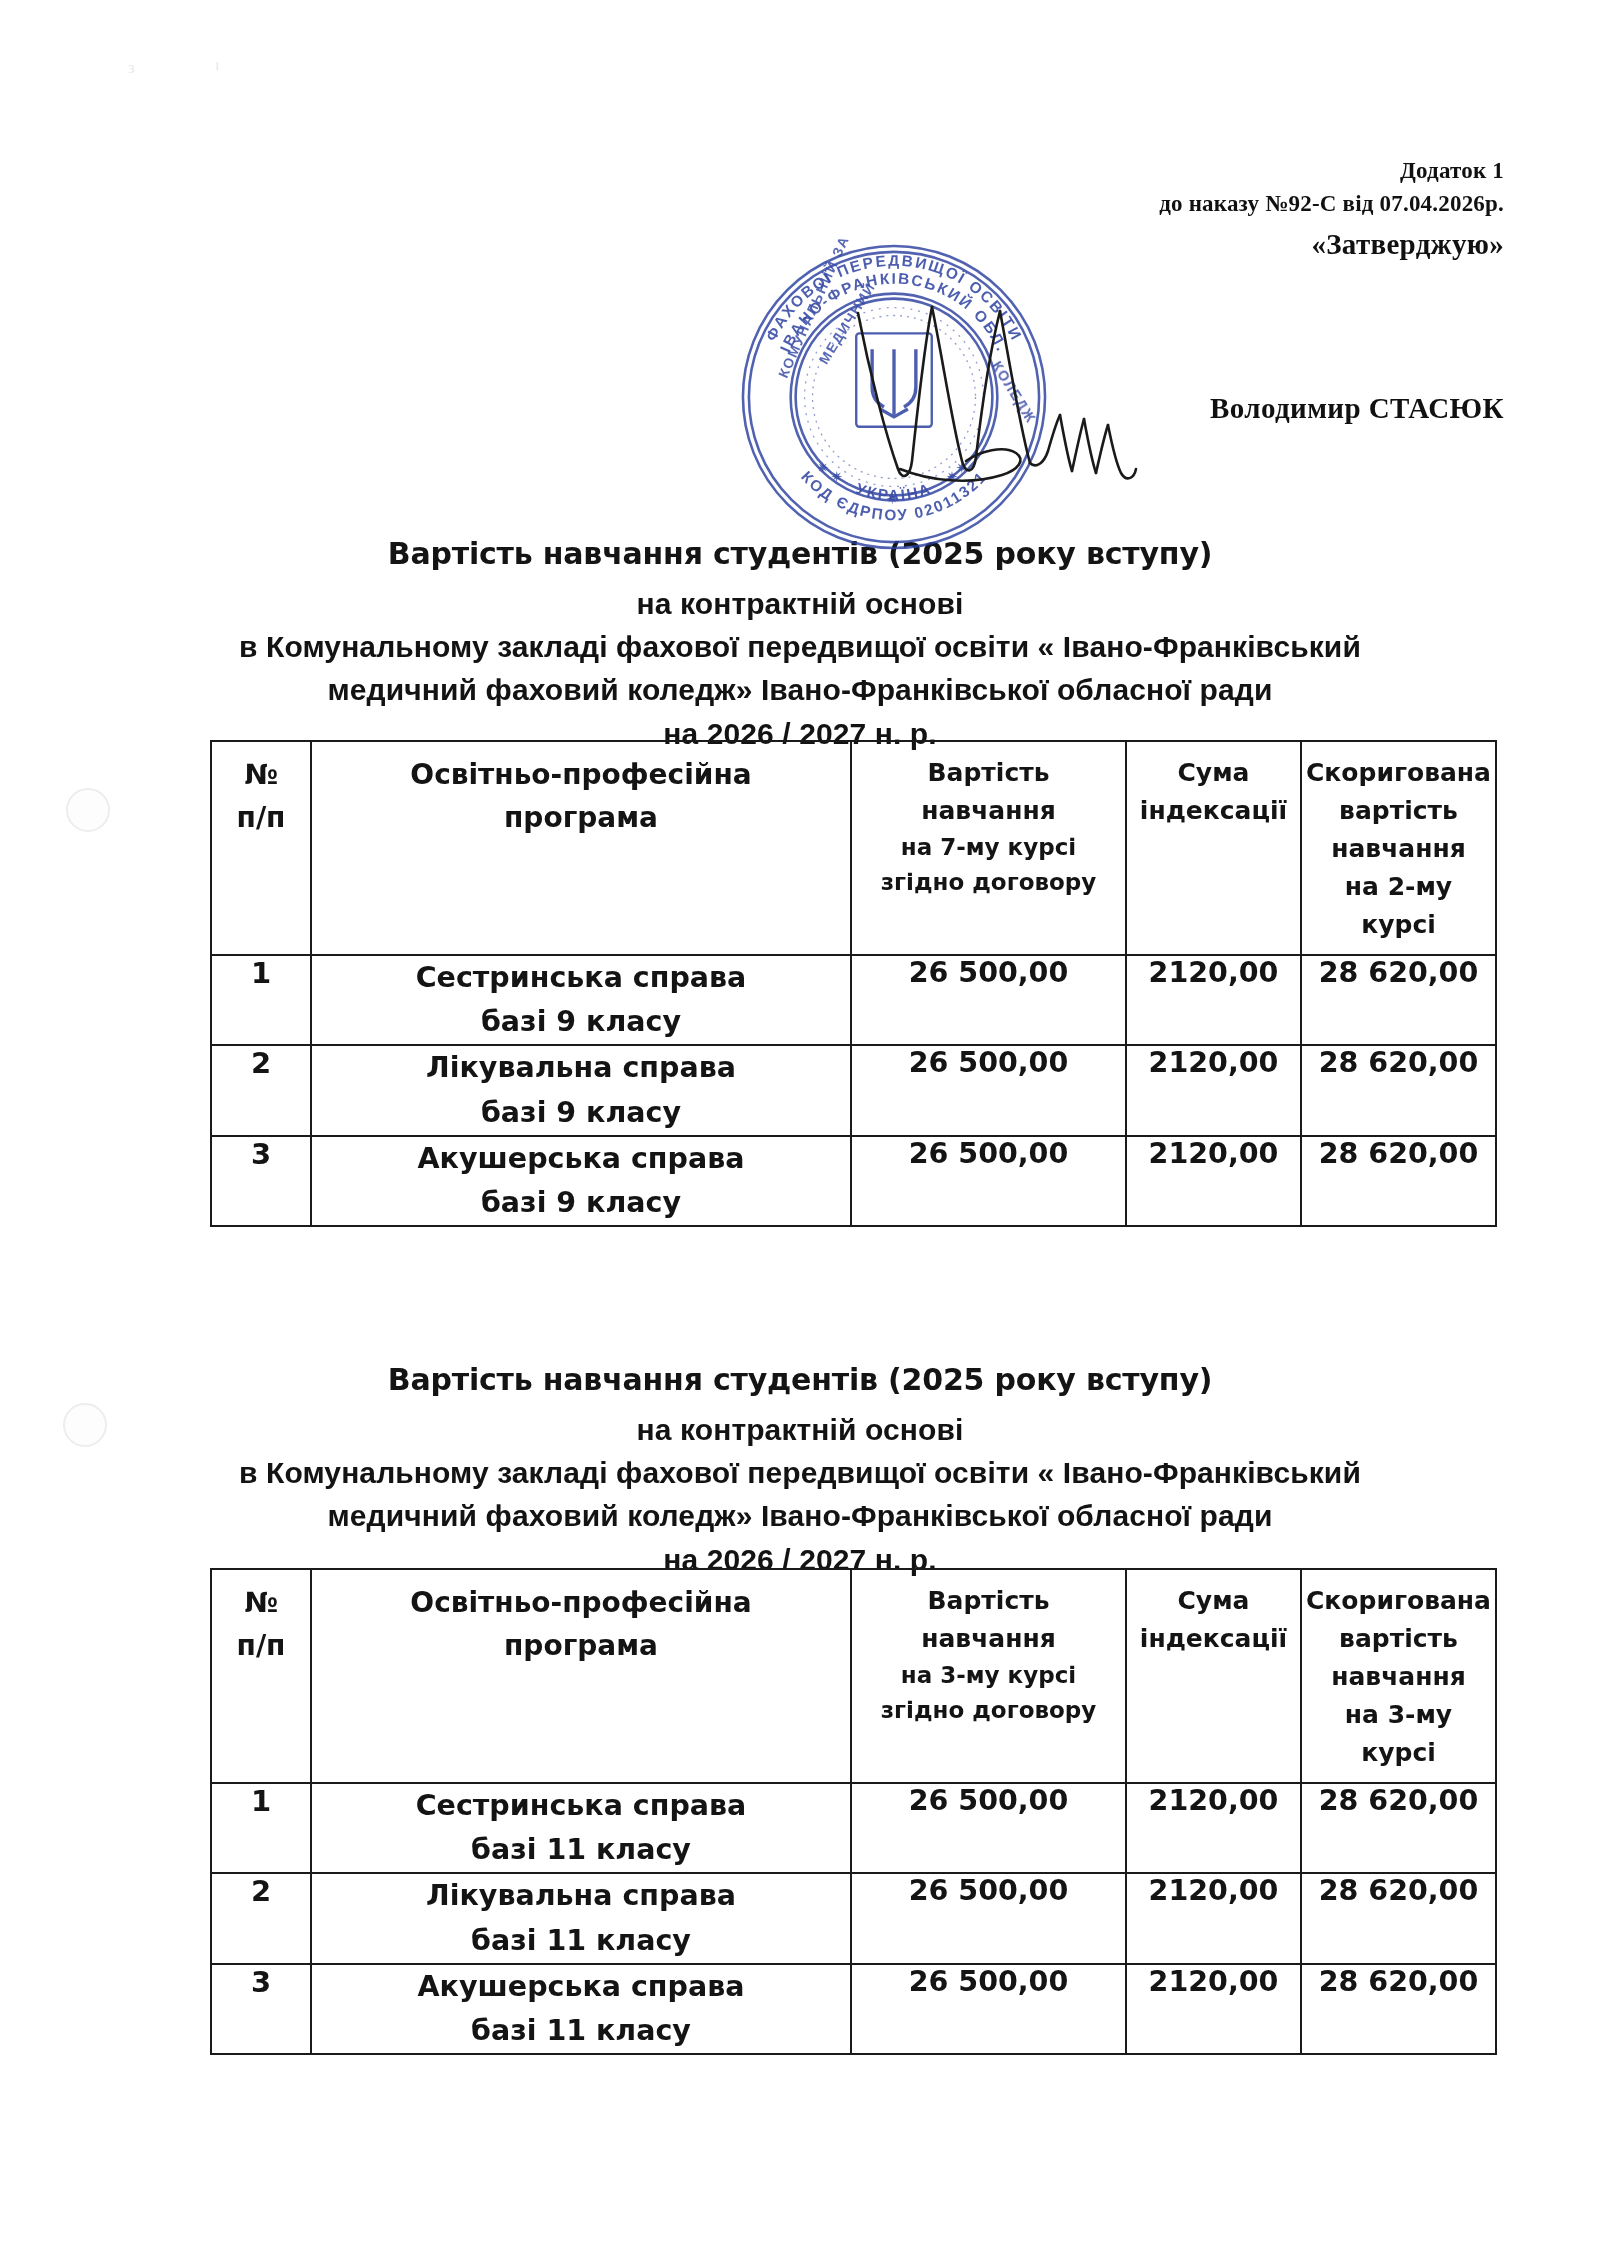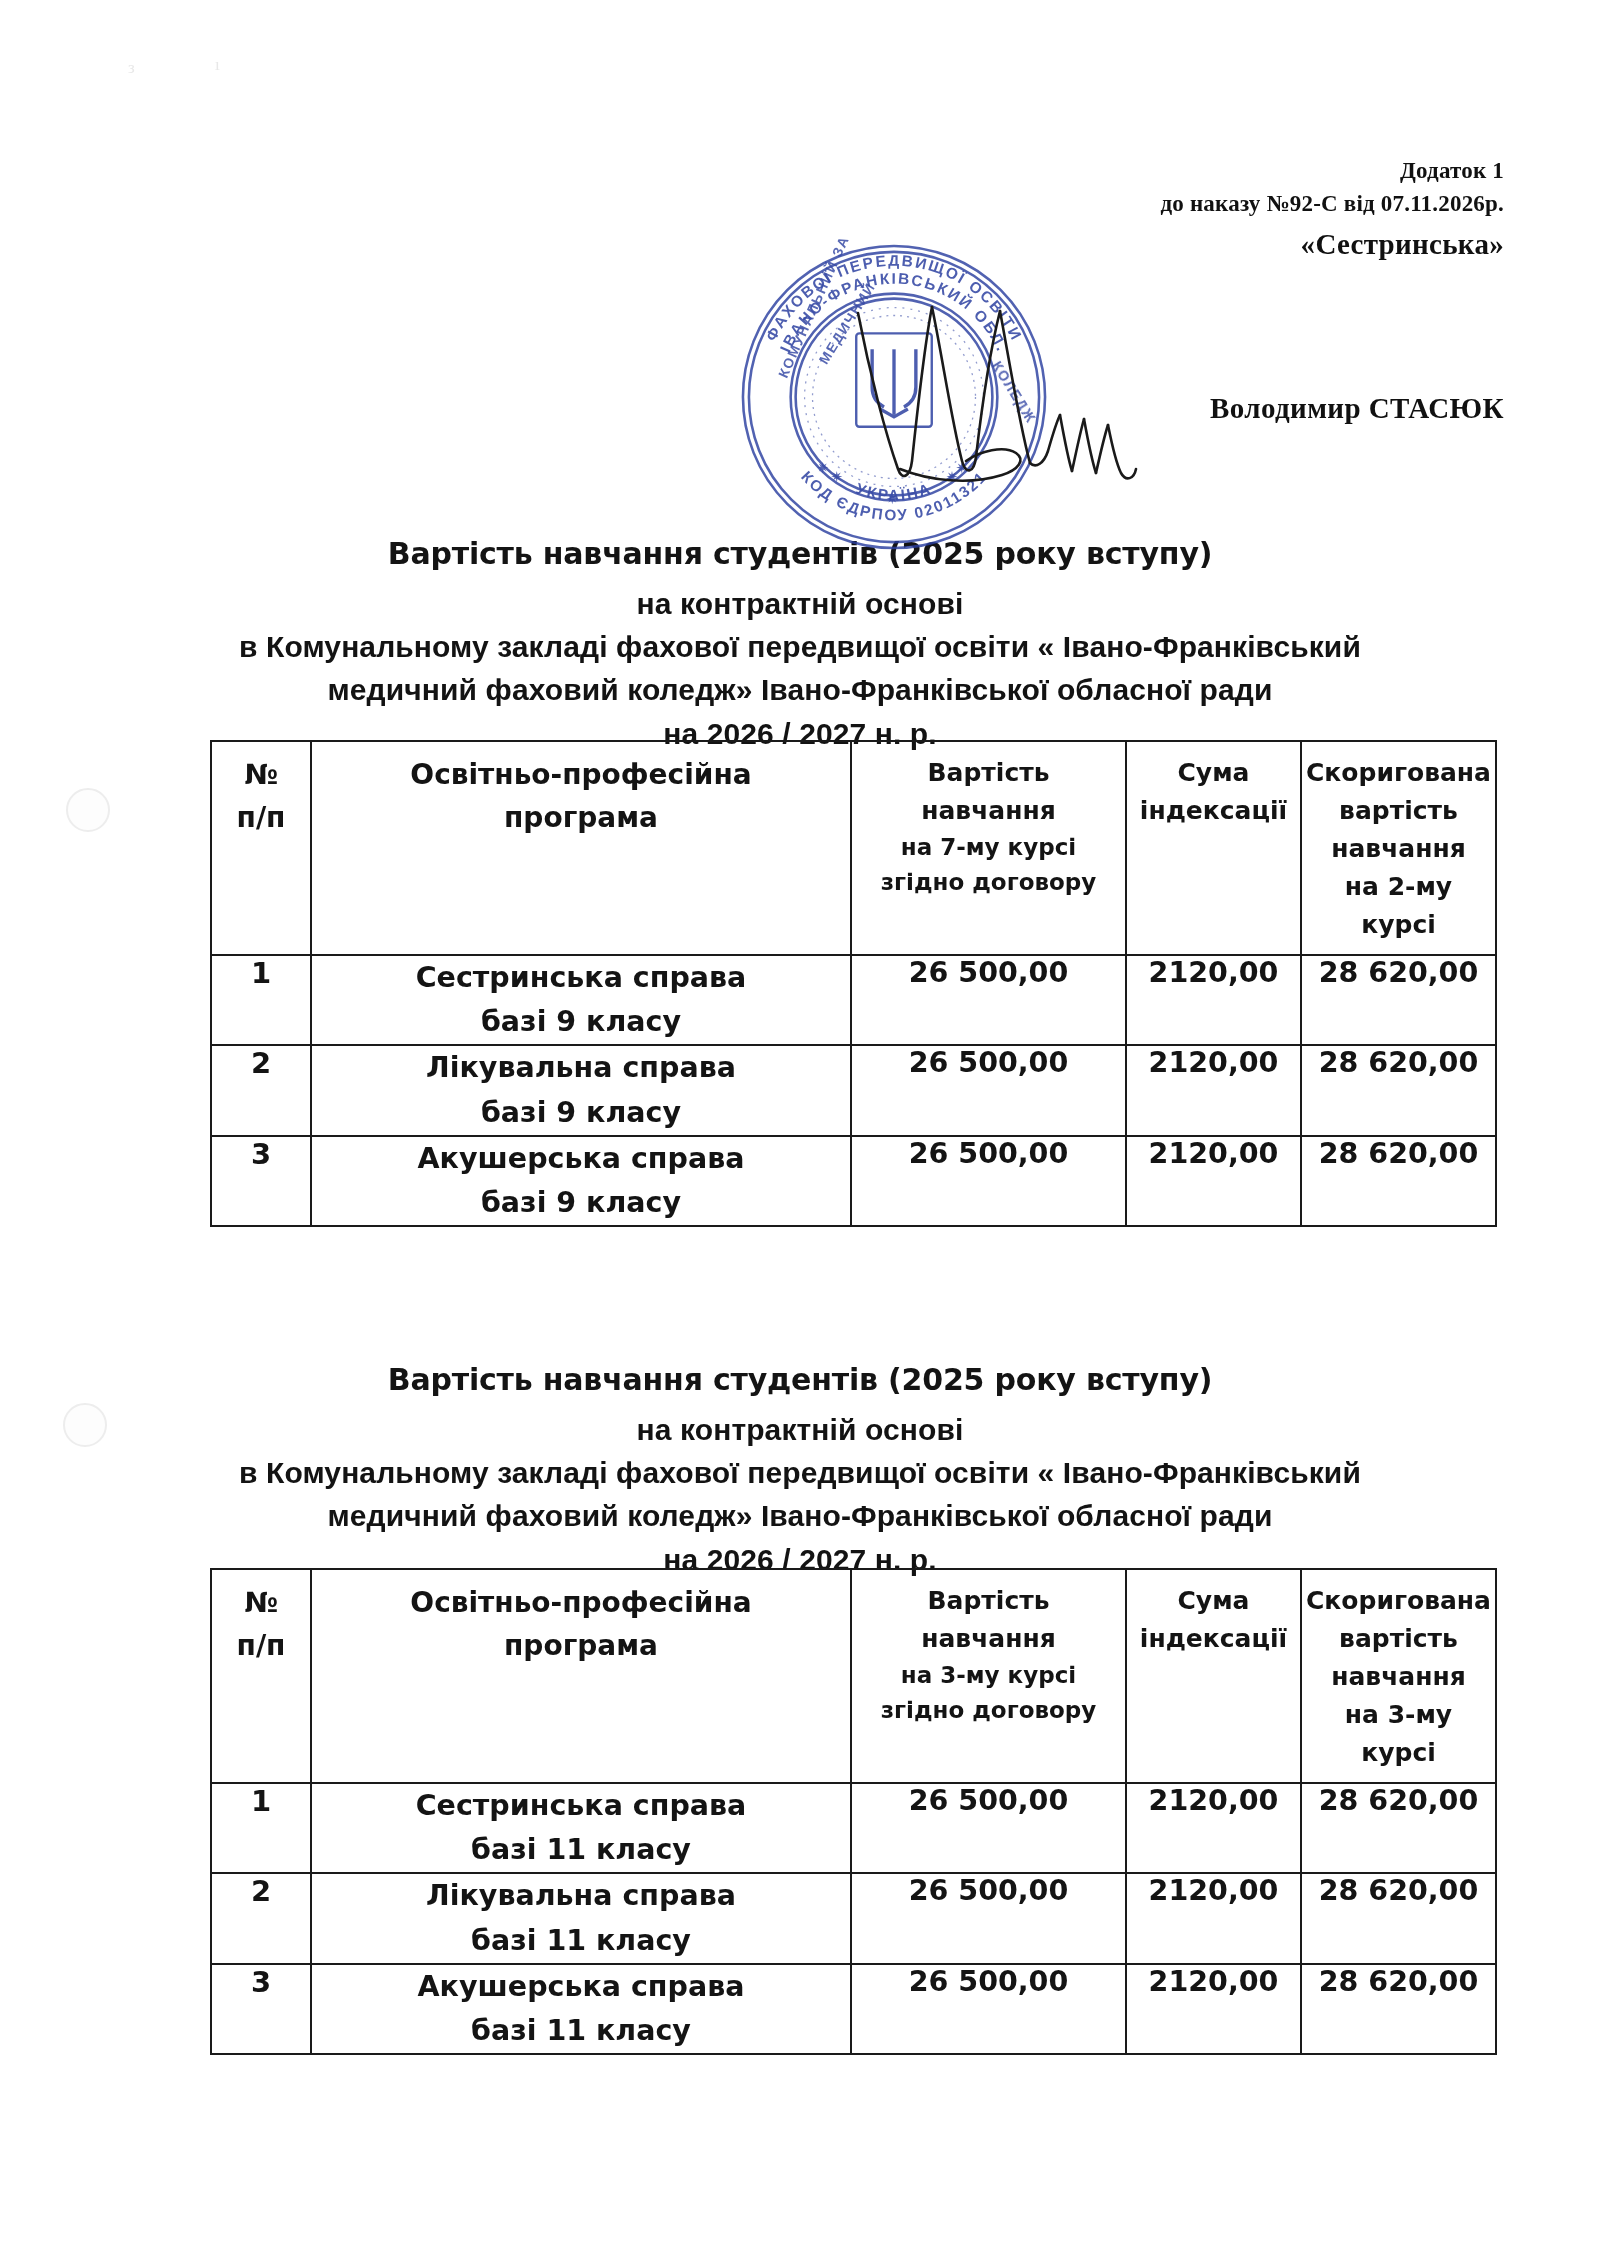--- a/index.html
+++ b/index.html
@@ -167,24 +167,24 @@
 <div class="page">
 
   <div class="artifact" style="left:128px; top:58px;">з</div>
   <div class="artifact" style="left:215px; top:55px;">ı</div>
 
   <div class="hole" style="left:66px; top:788px;"></div>
   <div class="hole" style="left:63px; top:1403px;"></div>
 
   <div class="hdr">
     <div class="hdr-line">Додаток 1</div>
-    <div class="hdr-line">до наказу №92-С від 07.11.2026р.</div>
+    <div class="hdr-line">до наказу №92-С від 07.04.2026р.</div>
   </div>
 
-  <div class="approve">«Сестринська»</div>
+  <div class="approve">«Затверджую»</div>
 
 
   <div class="signer">Володимир СТАСЮК</div>
 
   <svg class="stamp" viewBox="0 0 320 320">
     <defs>
       <path id="arcTop" d="M 28,160 A 132,132 0 0 1 292,160"></path>
       <path id="arcTop2" d="M 46,160 A 114,114 0 0 1 274,160"></path>
       <path id="arcBot" d="M 36,160 A 124,124 0 0 0 284,160"></path>
       <path id="arcBot2" d="M 56,160 A 104,104 0 0 0 264,160"></path>

